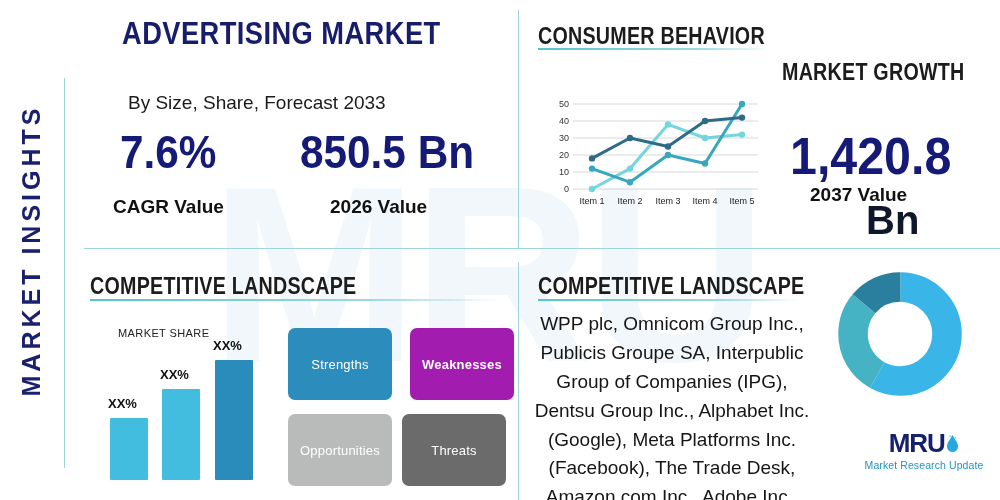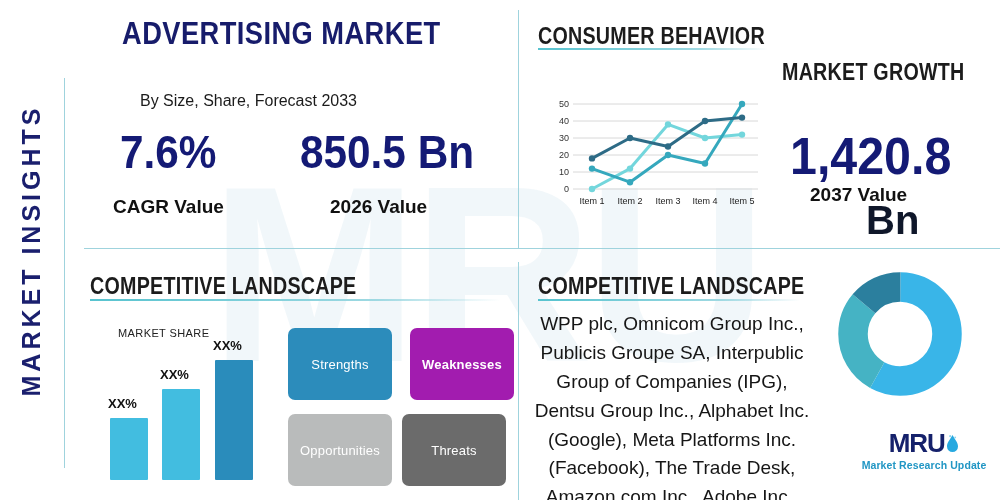--- a/index.html
+++ b/index.html
@@ -54,21 +54,21 @@
     transform:scaleX(.82);transform-origin:left center;
     font-family:"Liberation Sans Narrow","Liberation Sans",sans-serif;
     white-space:nowrap;
   }
   .sec-rule{position:absolute;height:2px;
     background:linear-gradient(90deg,#57c3cf 0%,#9fd9e2 70%,rgba(159,217,226,0) 100%);}
 
   
   .subtitle{
     position:absolute;left:128px;top:92px;
-    font-size:16px;color:#1b1b1b;font-weight:400;margin-left:12px;
+    font-size:19px;color:#1b1b1b;font-weight:400;
   }
   .kpi-num{
     position:absolute;
     font-size:46px;font-weight:700;color:#141a75;
     font-family:"Liberation Sans Narrow","Liberation Sans",sans-serif;
     transform:scaleX(.92);transform-origin:left center;
     white-space:nowrap;
   }
   .kpi-lbl{
     position:absolute;
@@ -127,21 +127,21 @@
   }
 
   
   .donut{position:absolute;left:838px;top:272px;}
   .logo{position:absolute;left:854px;top:430px;width:140px;text-align:center;}
   .logo-main{
     font-size:26px;font-weight:700;color:#15216b;letter-spacing:-1px;
     line-height:1;display:inline-block;
   }
   .logo-sub{
-    font-size:10.5px;color:#2196c4;font-weight:700;margin-top:3px;
+    font-size:10.5px;color:#2196c4;font-weight:400;margin-top:3px;
     letter-spacing:.1px;
   }
 </style>
 </head>
 <body>
 
 <div id="root">
 
   <div class="watermark">MRU</div>
 

